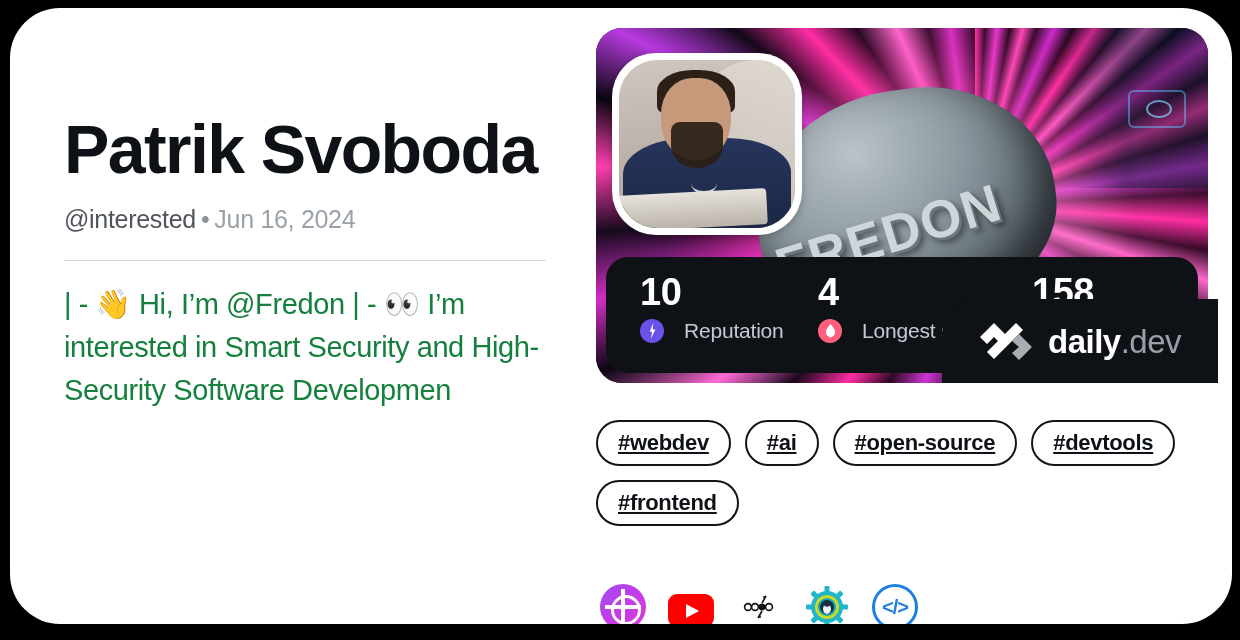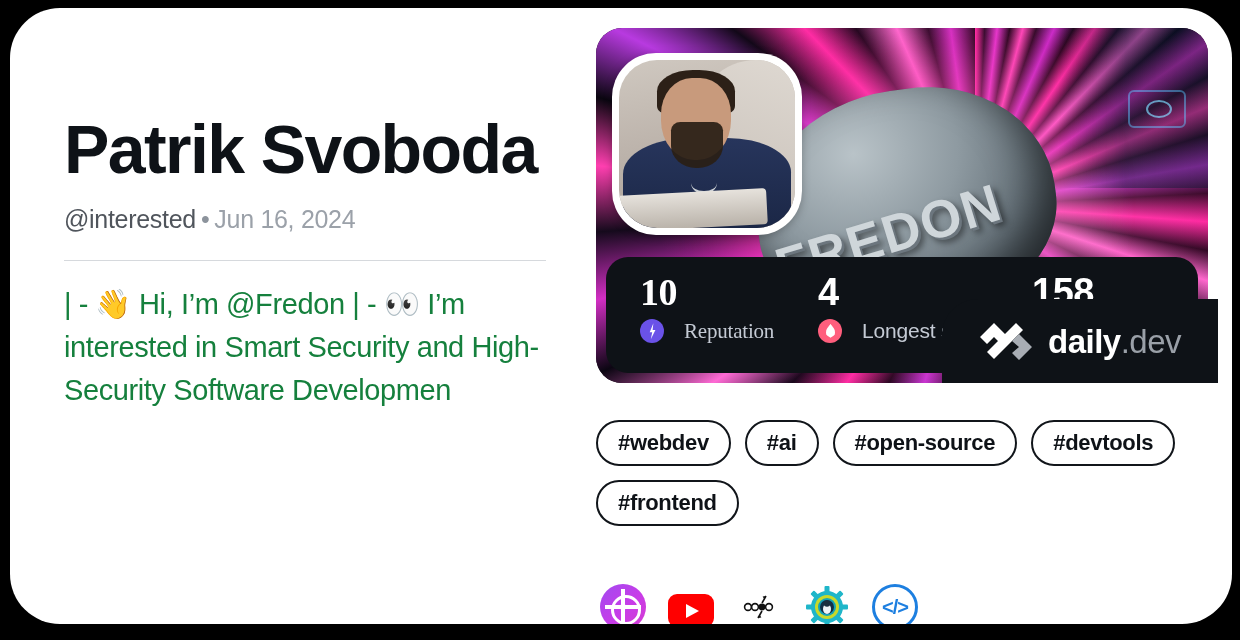--- a/index.html
+++ b/index.html
@@ -193,21 +193,21 @@
   #stats-bar {
     position: absolute;
     left: 10px; bottom: 10px;
     width: 592px; height: 116px;
     background: #0E1217;
     border-radius: 22px;
     display: flex;
     padding: 16px 0 0 0;
   }
   .stat { padding-left: 34px; }
-  .stat:nth-child(1) { width: 178px; font-family: Liberation Serif, serif; }
+  .stat:nth-child(1) { width: 178px; }
   .stat:nth-child(2) { width: 214px; }
   .stat:nth-child(3) { width: 200px; }
   .stat-value {
     font-size: 38px; font-weight: bold; color: #ffffff;
     line-height: 1.02; letter-spacing: -0.5px;
   }
   .stat-label-row { display: flex; align-items: center; gap: 20px; margin-top: 7px; }
   .stat-label { font-size: 21px; color: #C4CAD4; letter-spacing: -0.2px; white-space: nowrap; }
 
   .stat-icon { width: 24px; height: 24px; flex: 0 0 24px; position: relative; border-radius: 50%; }
@@ -238,20 +238,21 @@
   }
   .tag {
     height: 46px;
     padding: 0 20px;
     border: 2px solid #11151A;
     border-radius: 23px;
     display: flex; align-items: center;
     font-size: 22px; font-weight: bold; color: #0E1217;
     letter-spacing: -0.3px;
     background: #fff;
+    text-decoration: underline;
   }
 
   
   #socials {
     position: absolute;
     left: 4px; top: 556px;
     display: flex; align-items: center; gap: 22px;
   }
   .social { width: 46px; height: 46px; position: relative; }
 

